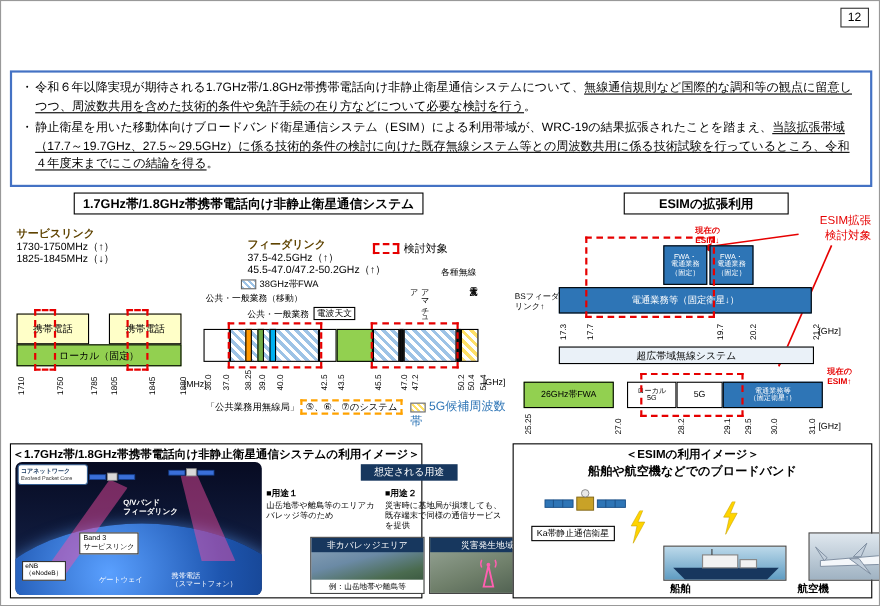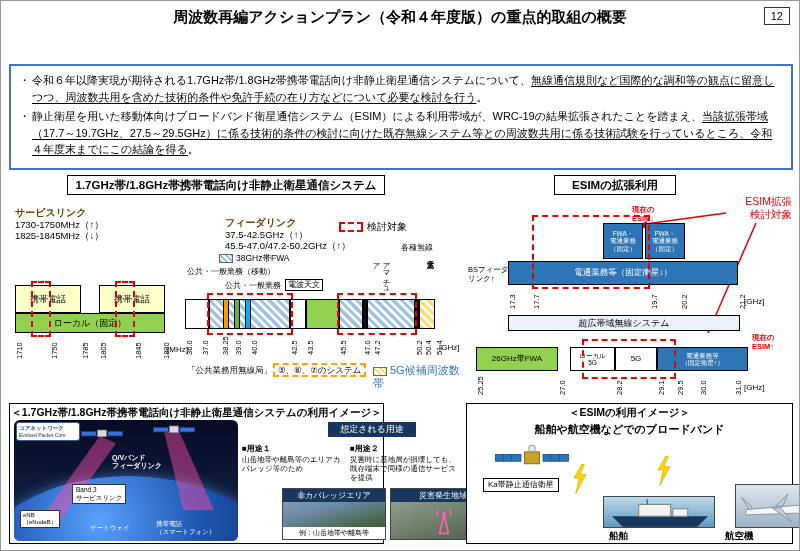--- a/index.html
+++ b/index.html
@@ -35,21 +35,20 @@
   .darklabel{background:#17375e;color:#fff;display:flex;align-items:center;justify-content:center;font-size:8px;}
   .photo{position:absolute;overflow:hidden;border:1px solid #444;margin-left:40px;}
   .linkname{font-size:10px;font-weight:bold;color:#5f4300;}
   .linkval{font-size:9.5px;}
 </style>
 </head>
 <body>
 
 <div class="page">
 
-  <div class="hdr-title">周波数再編アクションプラン（令和４年度版）の重点的取組の概要</div>
   <div class="pageno">12</div>
 
 
   <div class="summary">
     <div class="bullet">
       <span class="mk">・</span>
       <span><span>令和６年以降実現が期待される1.7GHz帯/1.8GHz帯携帯電話向け非静止衛星通信システムについて、</span><span class="ul">無線通信規則など国際的な調和等の観点に留意しつつ、周波数共用を含めた技術的条件や免許手続の在り方などについて必要な検討を行う</span><span>。</span></span>
     </div>
     <div class="bullet">
       <span class="mk">・</span>
@@ -134,21 +133,21 @@
 
       <div class="lbl" style="left:2px;top:122px;font-size:8.5px">「公共業務用無線局」</div>
       <div class="lbl" style="left:88px;top:120px;font-size:8.5px;border:2px dashed #ffa200;padding:0 3px">⑤、⑥、⑦のシステム</div>
       <div class="lbl" style="left:188px;top:121px;font-size:11px">
         <span class="sw-hy"></span><span style="color:#2e75b6">5G候補周波数帯</span>
       </div>
     </div>
   </div>
 
   <div class="abs" style="left:465px;top:172px;width:330px;height:228px">
-    <div class="boxtitle" style="left:88px;top:2px;width:122px;height:20px">ESIMの拡張利用</div>
+    <div class="boxtitle" style="left:101px;top:2px;width:150px;height:20px">ESIMの拡張利用</div>
 
     <svg class="abs" style="left:0;top:0" width="330" height="228">
       <line x1="260" y1="40" x2="172" y2="52" stroke="#e60000" stroke-width="1.5"></line>
       <polygon points="172,52 181,48 180,56" fill="#e60000"></polygon>
       <line x1="290" y1="50" x2="242" y2="160" stroke="#e60000" stroke-width="1.5"></line>
       <polygon points="242,160 240,151 248,154" fill="#e60000"></polygon>
     </svg>
 
     <div class="lbl pl" style="left:254px;top:22px;width:72px;color:#e60000;font-weight:normal;font-size:10.5px;text-align:right">ESIM拡張
 検討対象</div>

